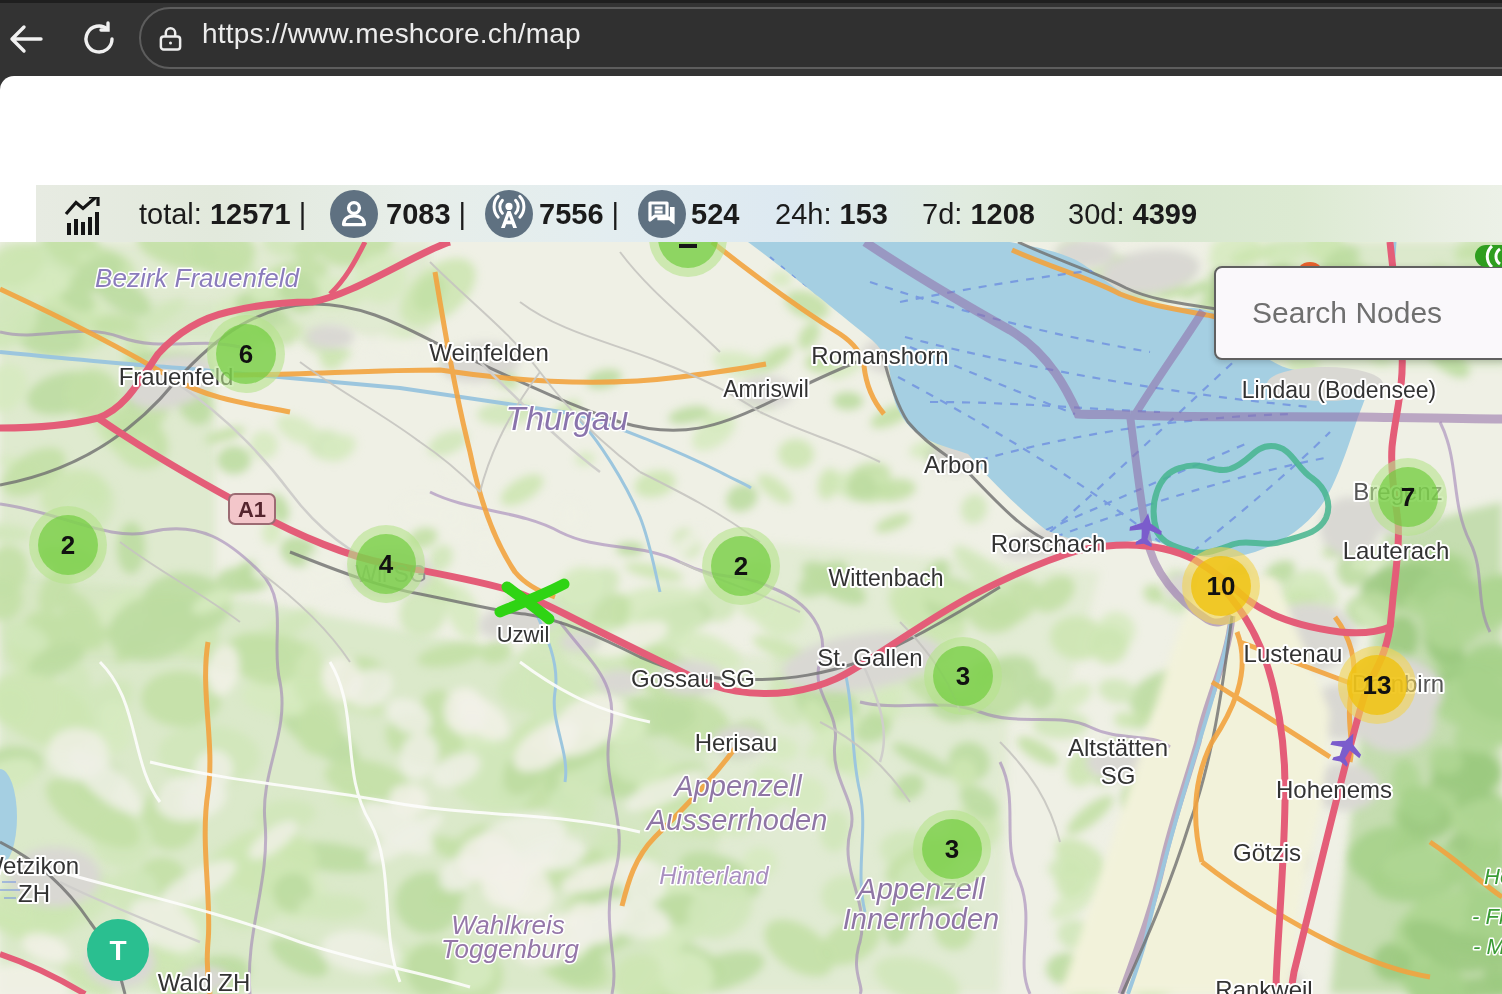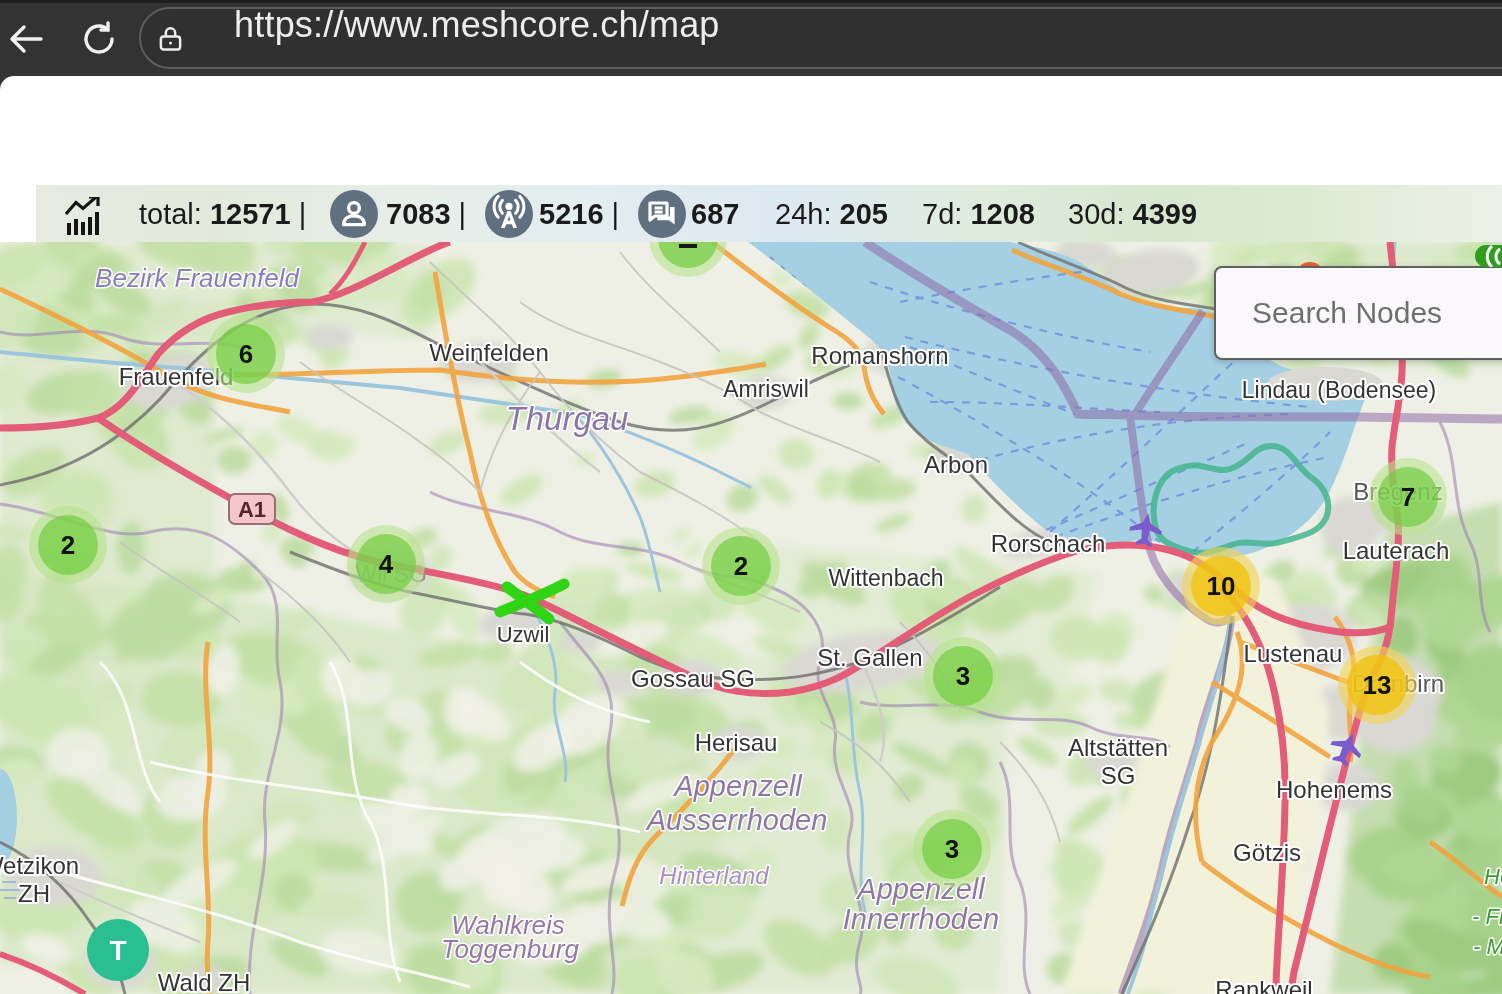--- a/index.html
+++ b/index.html
@@ -2,21 +2,21 @@
 <html><head>
 <meta charset="utf-8">
 <style>
   html,body{margin:0;padding:0;width:1502px;height:994px;overflow:hidden;background:#fff;
     font-family:"Liberation Sans",sans-serif;}
   .chrome{position:absolute;left:0;top:0;width:1502px;height:76px;background:#333333;}
   .chromebg{position:absolute;left:0;top:76px;width:30px;height:16px;background:#333333;}
   .chrome .topedge{position:absolute;left:0;top:0;width:100%;height:3px;background:#1f1f1f;}
   .urlbar{position:absolute;left:139px;top:7px;width:1420px;height:62px;background:#303030;
     border:2px solid #5d5d5d;border-radius:33px;box-sizing:border-box;}
-  .urltext{position:absolute;left:202px;top:4px;font-size:36px;color:#ececec;letter-spacing:0.2px;margin-left:32px;}
+  .urltext{position:absolute;left:202px;top:18px;font-size:28px;color:#ececec;letter-spacing:0.2px;}
   .white{position:absolute;left:0;top:76px;width:1502px;height:109px;background:#ffffff;border-radius:14px 0 0 0;}
   .stats{position:absolute;left:0;top:185px;width:1502px;height:57px;
     background:linear-gradient(90deg,#e7ebe2 0%,#e2e9dc 12%,#e7eee9 25%,#e3edf0 38%,#dde9f1 50%,#e0ebdf 62%,#d8e7d0 74%,#dcead2 84%,#e9efe3 94%,#eef2ea 100%);margin-left:36px;}
   .stats span{position:absolute;top:13px;font-size:29px;color:#1b1b1b;white-space:pre;}
   .stats b{font-weight:bold;}
   .icircle{position:absolute;width:48px;height:48px;border-radius:50%;background:#5f7181;top:5px;}
   .map{position:absolute;left:0;top:242px;width:1502px;height:752px;}
   .search{position:absolute;left:1214px;top:266px;width:330px;height:94px;background:#faf8fb;
     border:2px solid #606060;border-radius:8px;box-shadow:0 2px 6px rgba(0,0,0,0.2);box-sizing:border-box;
     display:flex;align-items:center;}
@@ -941,30 +941,30 @@
   <div class="icircle" style="left:449px"><svg width="48" height="48" viewBox="0 0 24 24">
         <circle cx="12" cy="8.2" r="1.8" fill="#fff"></circle>
         <path d="M11.2 10.5 L8 19 h1.9 l0.7,-1.9 h2.8 l0.7,1.9 h1.9 L12.8 10.5 Z M11.2 15.3 l0.8,-2.3 0.8,2.3 Z" fill="#fff"></path>
         <g fill="none" stroke="#fff" stroke-width="1.5" stroke-linecap="round">
           <path d="M8.7 5.2 a4.6,4.6 0 0 0 0,6.4"></path>
           <path d="M15.3 5.2 a4.6,4.6 0 0 1 0,6.4"></path>
           <path d="M6.6 3.2 a7.6,7.6 0 0 0 0,10.4"></path>
           <path d="M17.4 3.2 a7.6,7.6 0 0 1 0,10.4"></path>
         </g>
       </svg></div>
-  <span style="left:503px"><b>5216</b> |</span>
+  <span style="left:503px"><b>7556</b> |</span>
   <div class="icircle" style="left:602px"><svg width="48" height="48" viewBox="0 0 24 24">
         <g fill="none" stroke="#fff" stroke-width="1.6" stroke-linejoin="round">
           <path d="M6 6.5 h8.5 v6.5 H8.5 L6 15 Z"></path>
           <path d="M8.3 9 h4 M8.3 11 h4"></path>
         </g>
         <path d="M16 8.5 h2.3 v8.8 l-2.8,-2.2 h-5.8 v-1.8 h6.3 Z" fill="#fff"></path>
       </svg></div>
-  <span style="left:655px"><b>687</b></span>
-  <span style="left:739px">24h: <b>205</b></span>
+  <span style="left:655px"><b>524</b></span>
+  <span style="left:739px">24h: <b>153</b></span>
   <span style="left:886px">7d: <b>1208</b></span>
   <span style="left:1032px">30d: <b>4399</b></span>
 </div>
 
 <div class="chrome">
   <div class="topedge"></div>
   <svg style="position:absolute;left:8px;top:21px" width="36" height="36" viewBox="0 0 36 36" fill="none" stroke="#f1f1f1" stroke-width="3.4" stroke-linecap="round" stroke-linejoin="round">
     <path d="M33 18 H4 M16 6 L4 18 L16 30"></path>
   </svg>
   <svg style="position:absolute;left:81px;top:21px" width="36" height="36" viewBox="0 0 36 36" fill="none" stroke="#f1f1f1" stroke-width="3.4" stroke-linecap="round">

